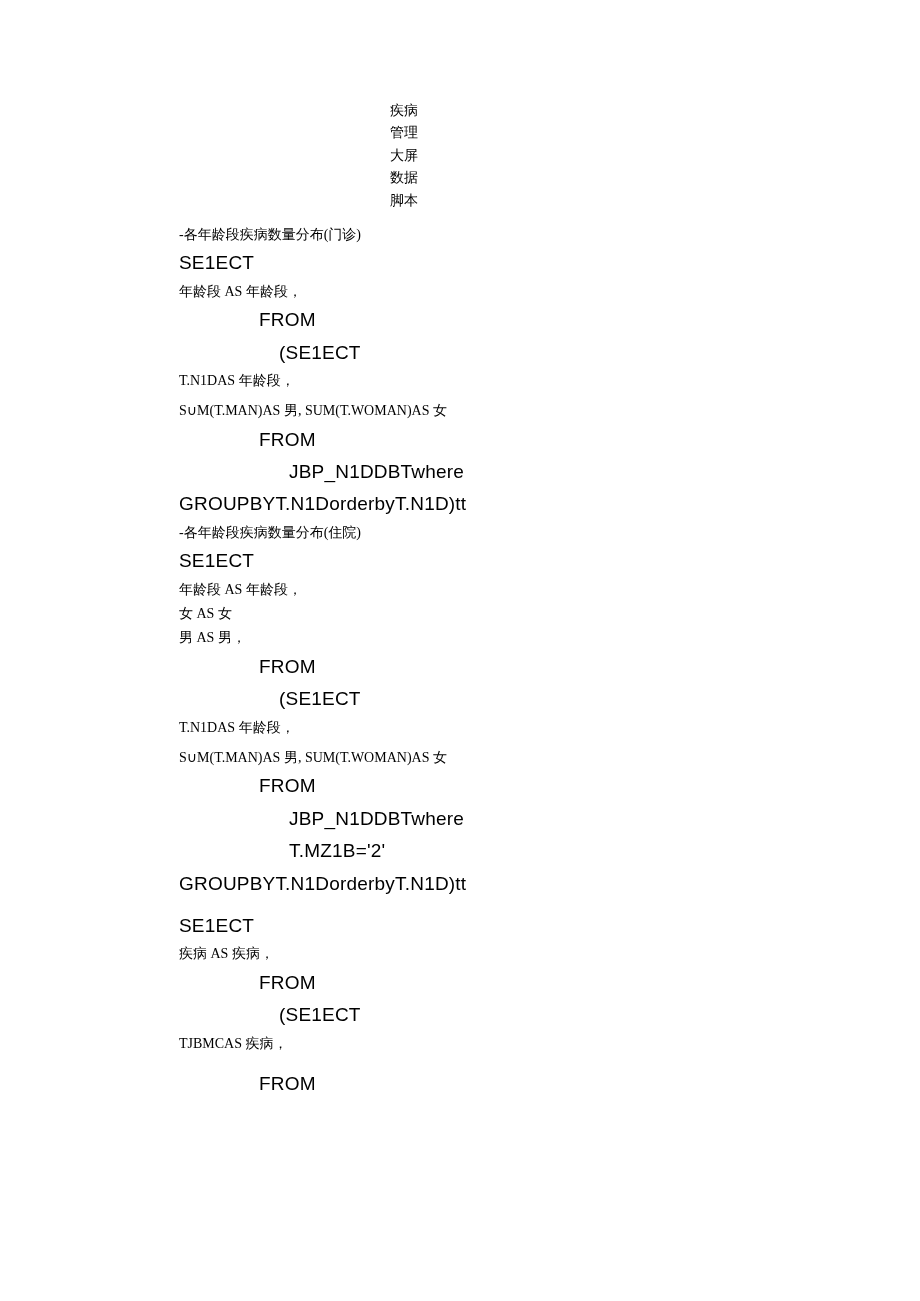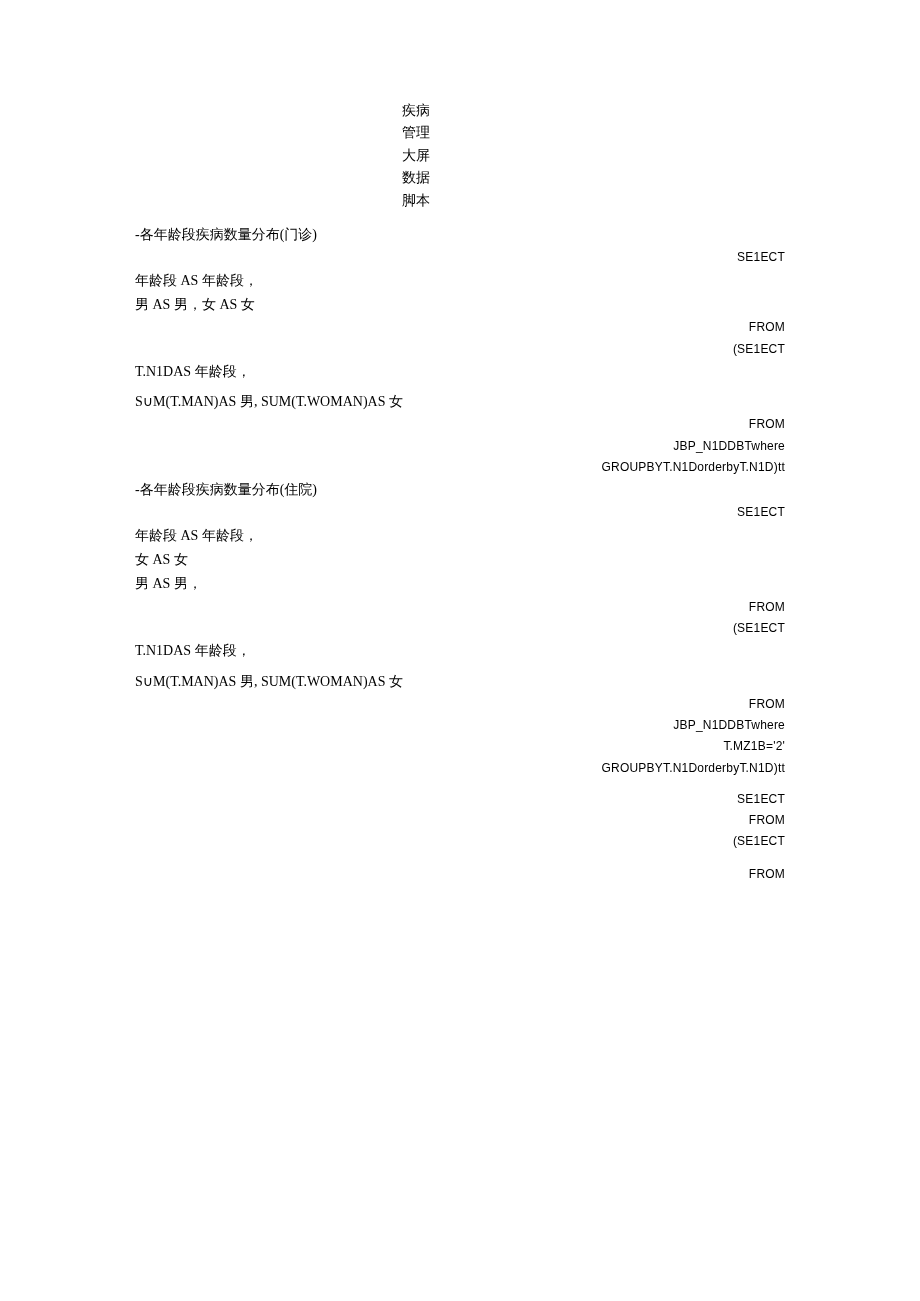--- a/index.html
+++ b/index.html
@@ -10,57 +10,57 @@
     font-size: 14px;
     color: #000000;
     line-height: 1.6;
     width: 920px;
   }
   .page {
     padding: 100px 135px 40px 135px;
     box-sizing: border-box;
   }
   .title-block {
-    text-align: right;
+    text-align: left;
     margin-left: 255px;
     width: 40px;
     margin-bottom: 12px;
   }
   .title-line {
     display: block;
   }
   .line {
     margin-bottom: 2px;
     white-space: pre-wrap;
+    margin-left: 44px;
   }
   .indent1 { padding-left: 80px; }
   .indent2 { padding-left: 100px; }
   .indent3 { padding-left: 110px; }
   .spacer-sm { height: 6px; }
   .spacer-md { height: 10px; }
-  .latin { font-family: Arial, sans-serif; font-size: 12px; letter-spacing: 0.2px; text-align: right; }
+  .latin { font-family: Arial, sans-serif; font-size: 19px; letter-spacing: 0.2px; }
   .cjk { font-family: "SimSun","宋体",serif; }
 </style>
 </head>
 <body>
 
 <div class="page">
 
   <div class="title-block">
     <span class="title-line cjk">疾病</span>
     <span class="title-line cjk">管理</span>
     <span class="title-line cjk">大屏</span>
     <span class="title-line cjk">数据</span>
     <span class="title-line cjk">脚本</span>
   </div>
 
   <div class="line">-各年龄段疾病数量分布(门诊)</div>
   <div class="line latin">SE1ECT</div>
   <div class="line">年龄段 AS 年龄段，</div>
-  <div class="line">男 AS 男，女 AS 女</div>
   <div class="line latin indent1">FROM</div>
   <div class="line latin indent2">(SE1ECT</div>
   <div class="line">T.N1DAS 年龄段，</div>
   <div class="spacer-sm"></div>
   <div class="line">S∪M(T.MAN)AS 男, SUM(T.WOMAN)AS 女</div>
   <div class="line latin indent1">FROM</div>
   <div class="line latin indent3">JBP_N1DDBTwhere</div>
   <div class="line latin">GROUPBYT.N1DorderbyT.N1D)tt</div>
 
   <div class="line">-各年龄段疾病数量分布(住院)</div>
@@ -74,19 +74,21 @@
   <div class="spacer-sm"></div>
   <div class="line">S∪M(T.MAN)AS 男, SUM(T.WOMAN)AS 女</div>
   <div class="line latin indent1">FROM</div>
   <div class="line latin indent3">JBP_N1DDBTwhere</div>
   <div class="line latin indent3">T.MZ1B='2'</div>
   <div class="line latin">GROUPBYT.N1DorderbyT.N1D)tt</div>
 
   <div class="spacer-md"></div>
 
   <div class="line latin">SE1ECT</div>
+  <div class="line">疾病 AS 疾病，</div>
   <div class="line latin indent1">FROM</div>
   <div class="line latin indent2">(SE1ECT</div>
+  <div class="line">TJBMCAS 疾病，</div>
   <div class="spacer-sm"></div>
   <div class="spacer-sm"></div>
   <div class="line latin indent1">FROM</div>
 
 </div>
 
 </body></html>

